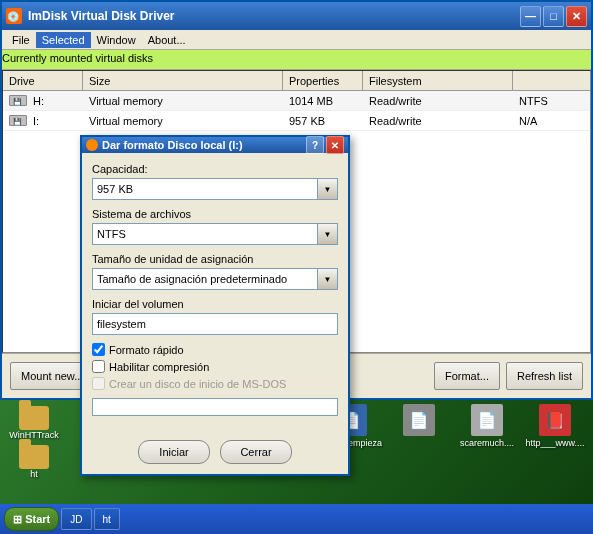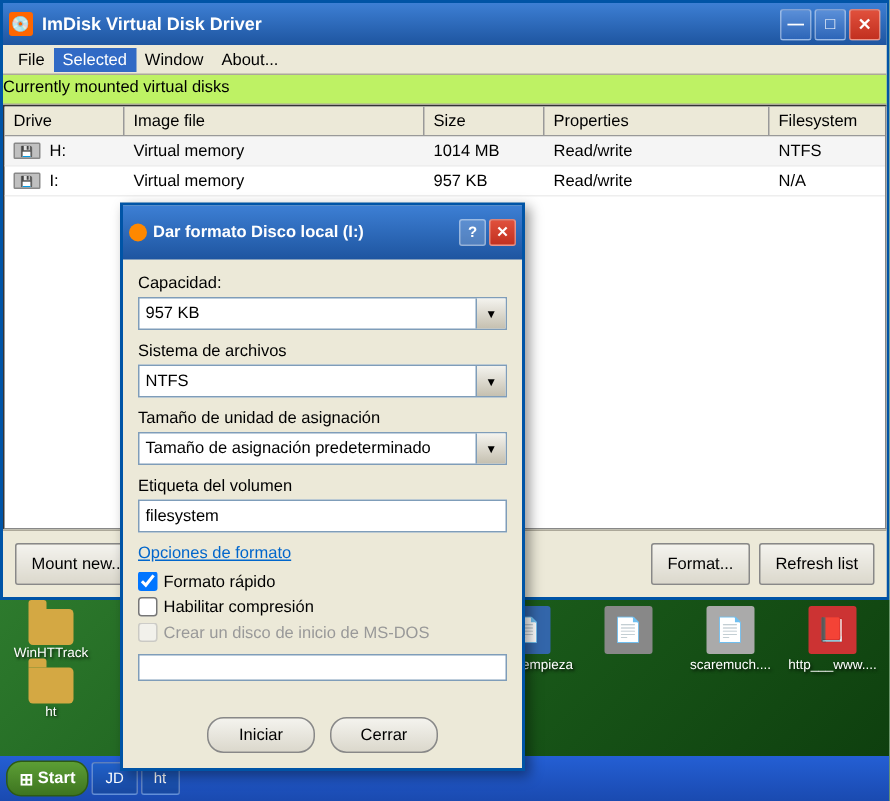--- a/index.html
+++ b/index.html
@@ -303,21 +303,21 @@
       left: 80px;
       width: 270px;
       background: #ece9d8;
       border: 2px solid #0054a6;
       box-shadow: 3px 3px 8px rgba(0,0,0,0.4);
       z-index: 100;
     }
 
     .dialog-title-bar {
       background: linear-gradient(to bottom, #3d7fd4 0%, #1e55a0 100%);
-      height: 36px;
+      height: 16px;
       display: flex;
       align-items: center;
       padding: 0 4px;
       color: white;
       font-size: 11px;
       font-weight: bold;
     }
 
     .dialog-icon {
       width: 12px;
@@ -497,21 +497,20 @@
     <span class="menu-item">About...</span>
   </div>
 
   <div class="status-bar">
     <span>Currently mounted virtual disks</span>
   </div>
 
   <div class="table-area">
     <div class="table-header">
       <div class="th-cell">Drive</div>
-      <div class="th-cell">Image file</div>
       <div class="th-cell">Size</div>
       <div class="th-cell">Properties</div>
       <div class="th-cell">Filesystem</div>
     </div>
     <div class="table-row">
       <div class="td-cell">
         <span style="display:inline-block;width:18px;height:11px;background:#c0c0c0;border:1px solid #888;border-radius:1px;margin-right:2px;font-size:7px;text-align:center;line-height:11px;">💾</span>
         <span>H:</span>
       </div>
       <div class="td-cell">Virtual memory</div>
@@ -621,25 +620,24 @@
 
     <div class="field-group">
       <div class="field-label">Tamaño de unidad de asignación</div>
       <div class="dropdown">
         <span class="dropdown-text">Tamaño de asignación predeterminado</span>
         <span class="dropdown-arrow">▼</span>
       </div>
     </div>
 
     <div class="field-group">
-      <div class="field-label">Etiqueta del volumen</div>
+      <div class="field-label">Iniciar del volumen</div>
       <input type="text" class="text-input" value="filesystem" style="">
     </div>
 
-    <a class="section-link">Opciones de formato</a>
 
     <div class="checkbox-row">
       <input type="checkbox" class="checkbox-input" checked="" style="">
       <span class="checkbox-label">Formato rápido</span>
     </div>
 
     <div class="checkbox-row">
       <input type="checkbox" class="checkbox-input" style="">
       <span class="checkbox-label">Habilitar compresión</span>
     </div>

